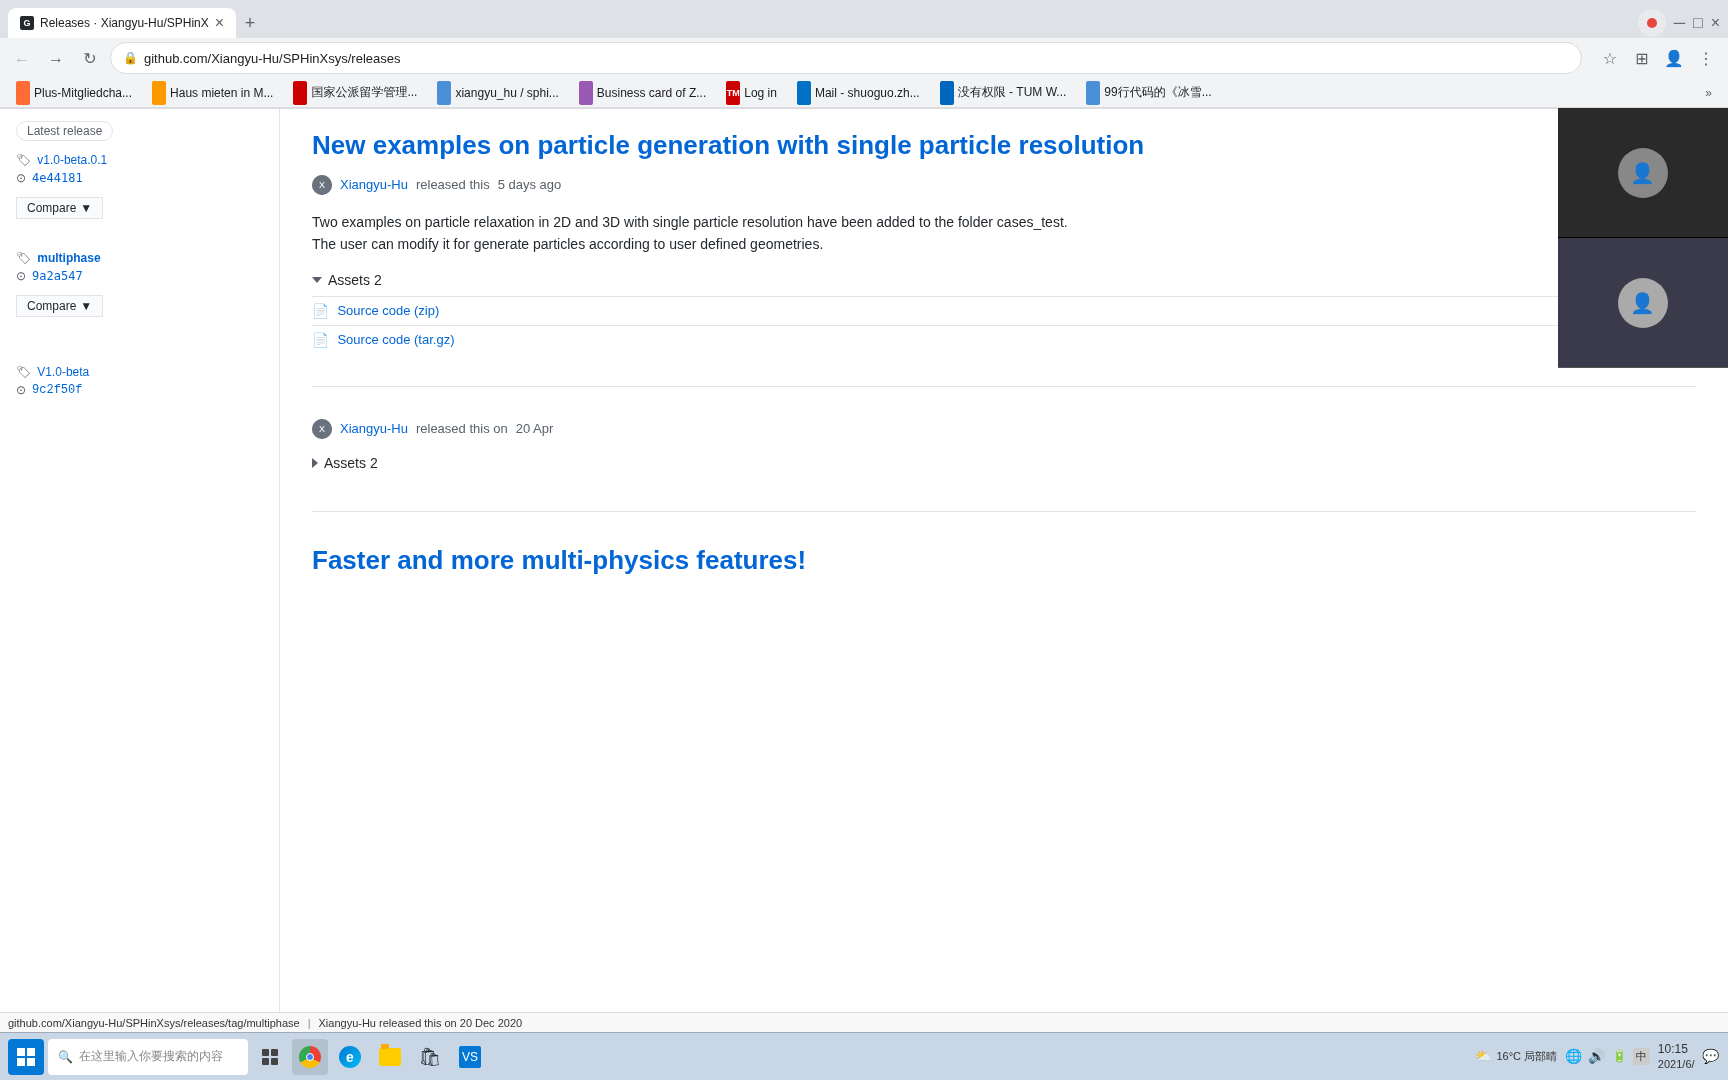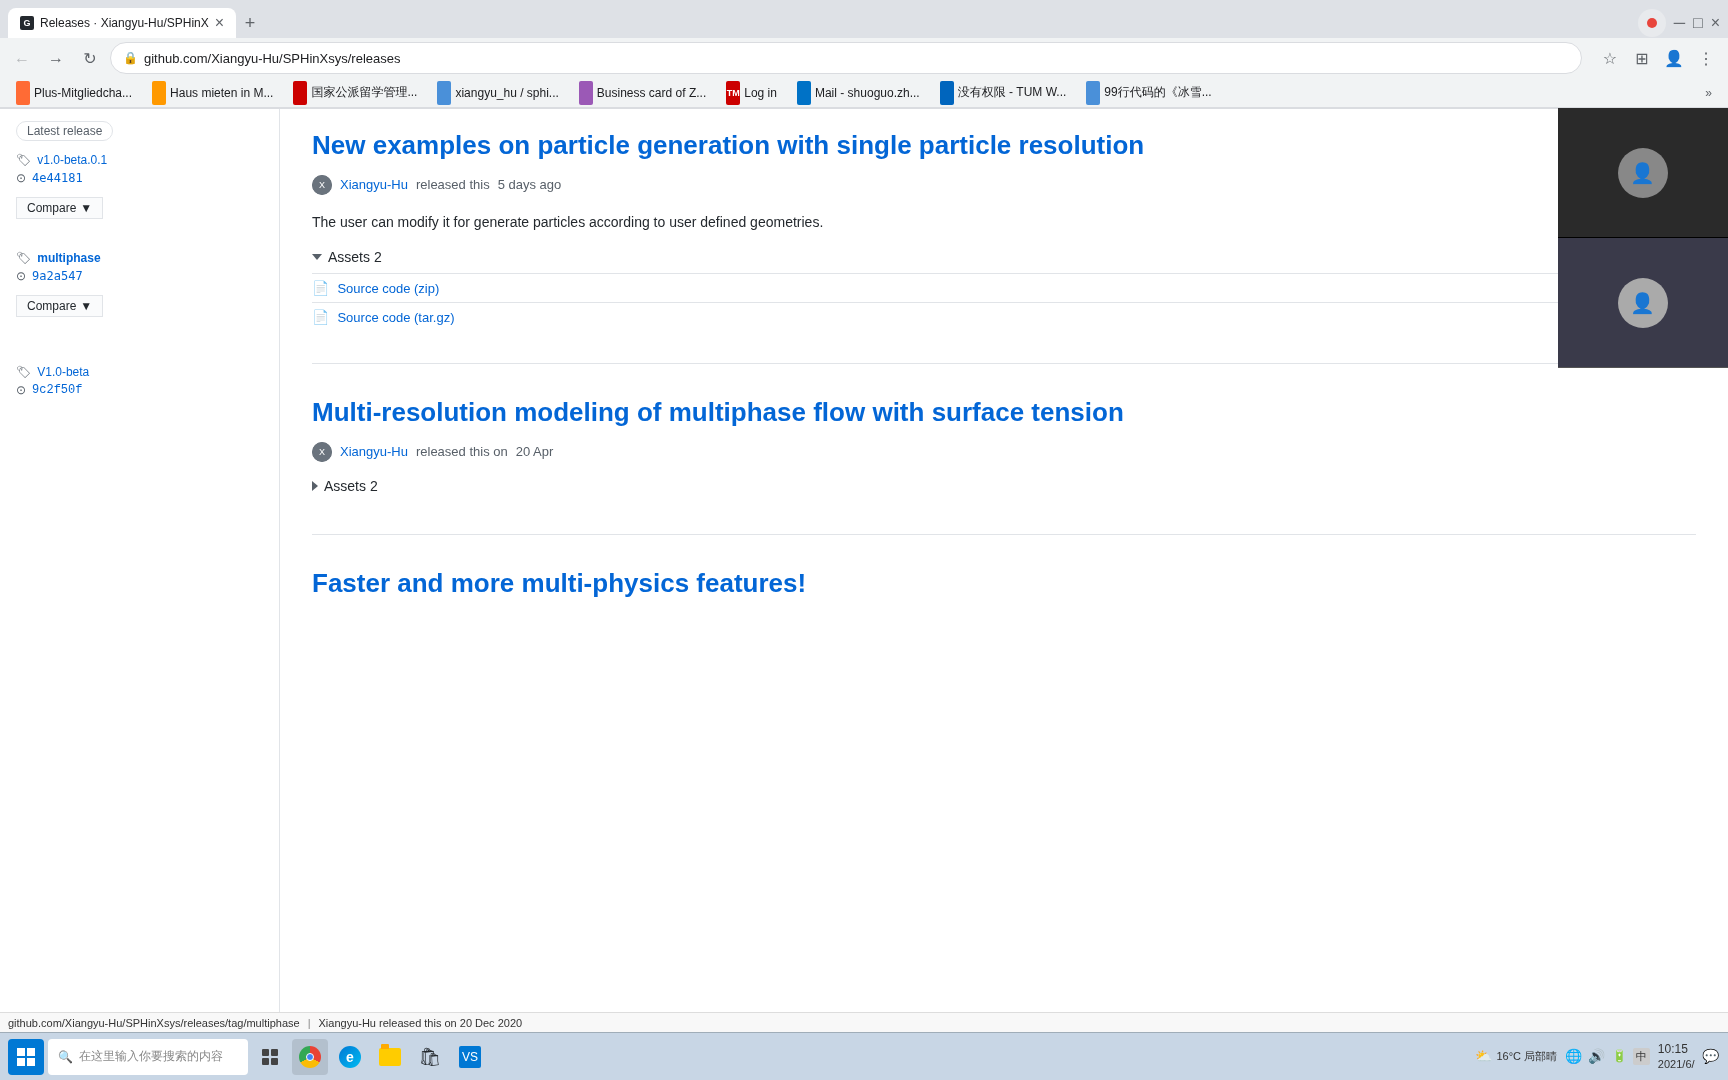--- a/index.html
+++ b/index.html
@@ -211,20 +211,21 @@
       <a class="release-title" href="#">New examples on particle generation with single particle resolution</a>
       <div class="release-meta">
         <div class="avatar">
           <div style="width:100%;height:100%;background:#6a737d;border-radius:50%;display:flex;align-items:center;justify-content:center;color:#fff;font-size:9px;">X</div>
         </div>
         <a class="user-author" href="#">Xiangyu-Hu</a>
         <span>released this</span>
         <span>5 days ago</span>
       </div>
       <div class="release-body">
+        <p>Two examples on particle relaxation in 2D and 3D with single particle resolution have been added to the folder cases_test.</p>
         <p>The user can modify it for generate particles according to user defined geometries.</p>
       </div>
       <div class="assets-section">
         <div class="assets-toggle">
           <span class="triangle triangle-down"></span>
           <span>Assets <span>2</span></span>
         </div>
         <div>
           <a class="asset-link" href="#">
             <span class="asset-icon">📄</span>
@@ -232,21 +233,20 @@
           </a>
           <a class="asset-link" href="#">
             <span class="asset-icon">📄</span>
             <span>Source code (tar.gz)</span>
           </a>
         </div>
       </div>
     </div>
 
     <div class="release-entry">
-      <a class="release-title" href="#">Multi-resolution modeling of multiphase flow with surface tension</a>
       <div class="release-meta">
         <div class="avatar">
           <div style="width:100%;height:100%;background:#6a737d;border-radius:50%;display:flex;align-items:center;justify-content:center;color:#fff;font-size:9px;">X</div>
         </div>
         <a class="user-author" href="#">Xiangyu-Hu</a>
         <span>released this on</span>
         <span>20 Apr</span>
       </div>
       <div class="assets-section">
         <div class="assets-toggle">

